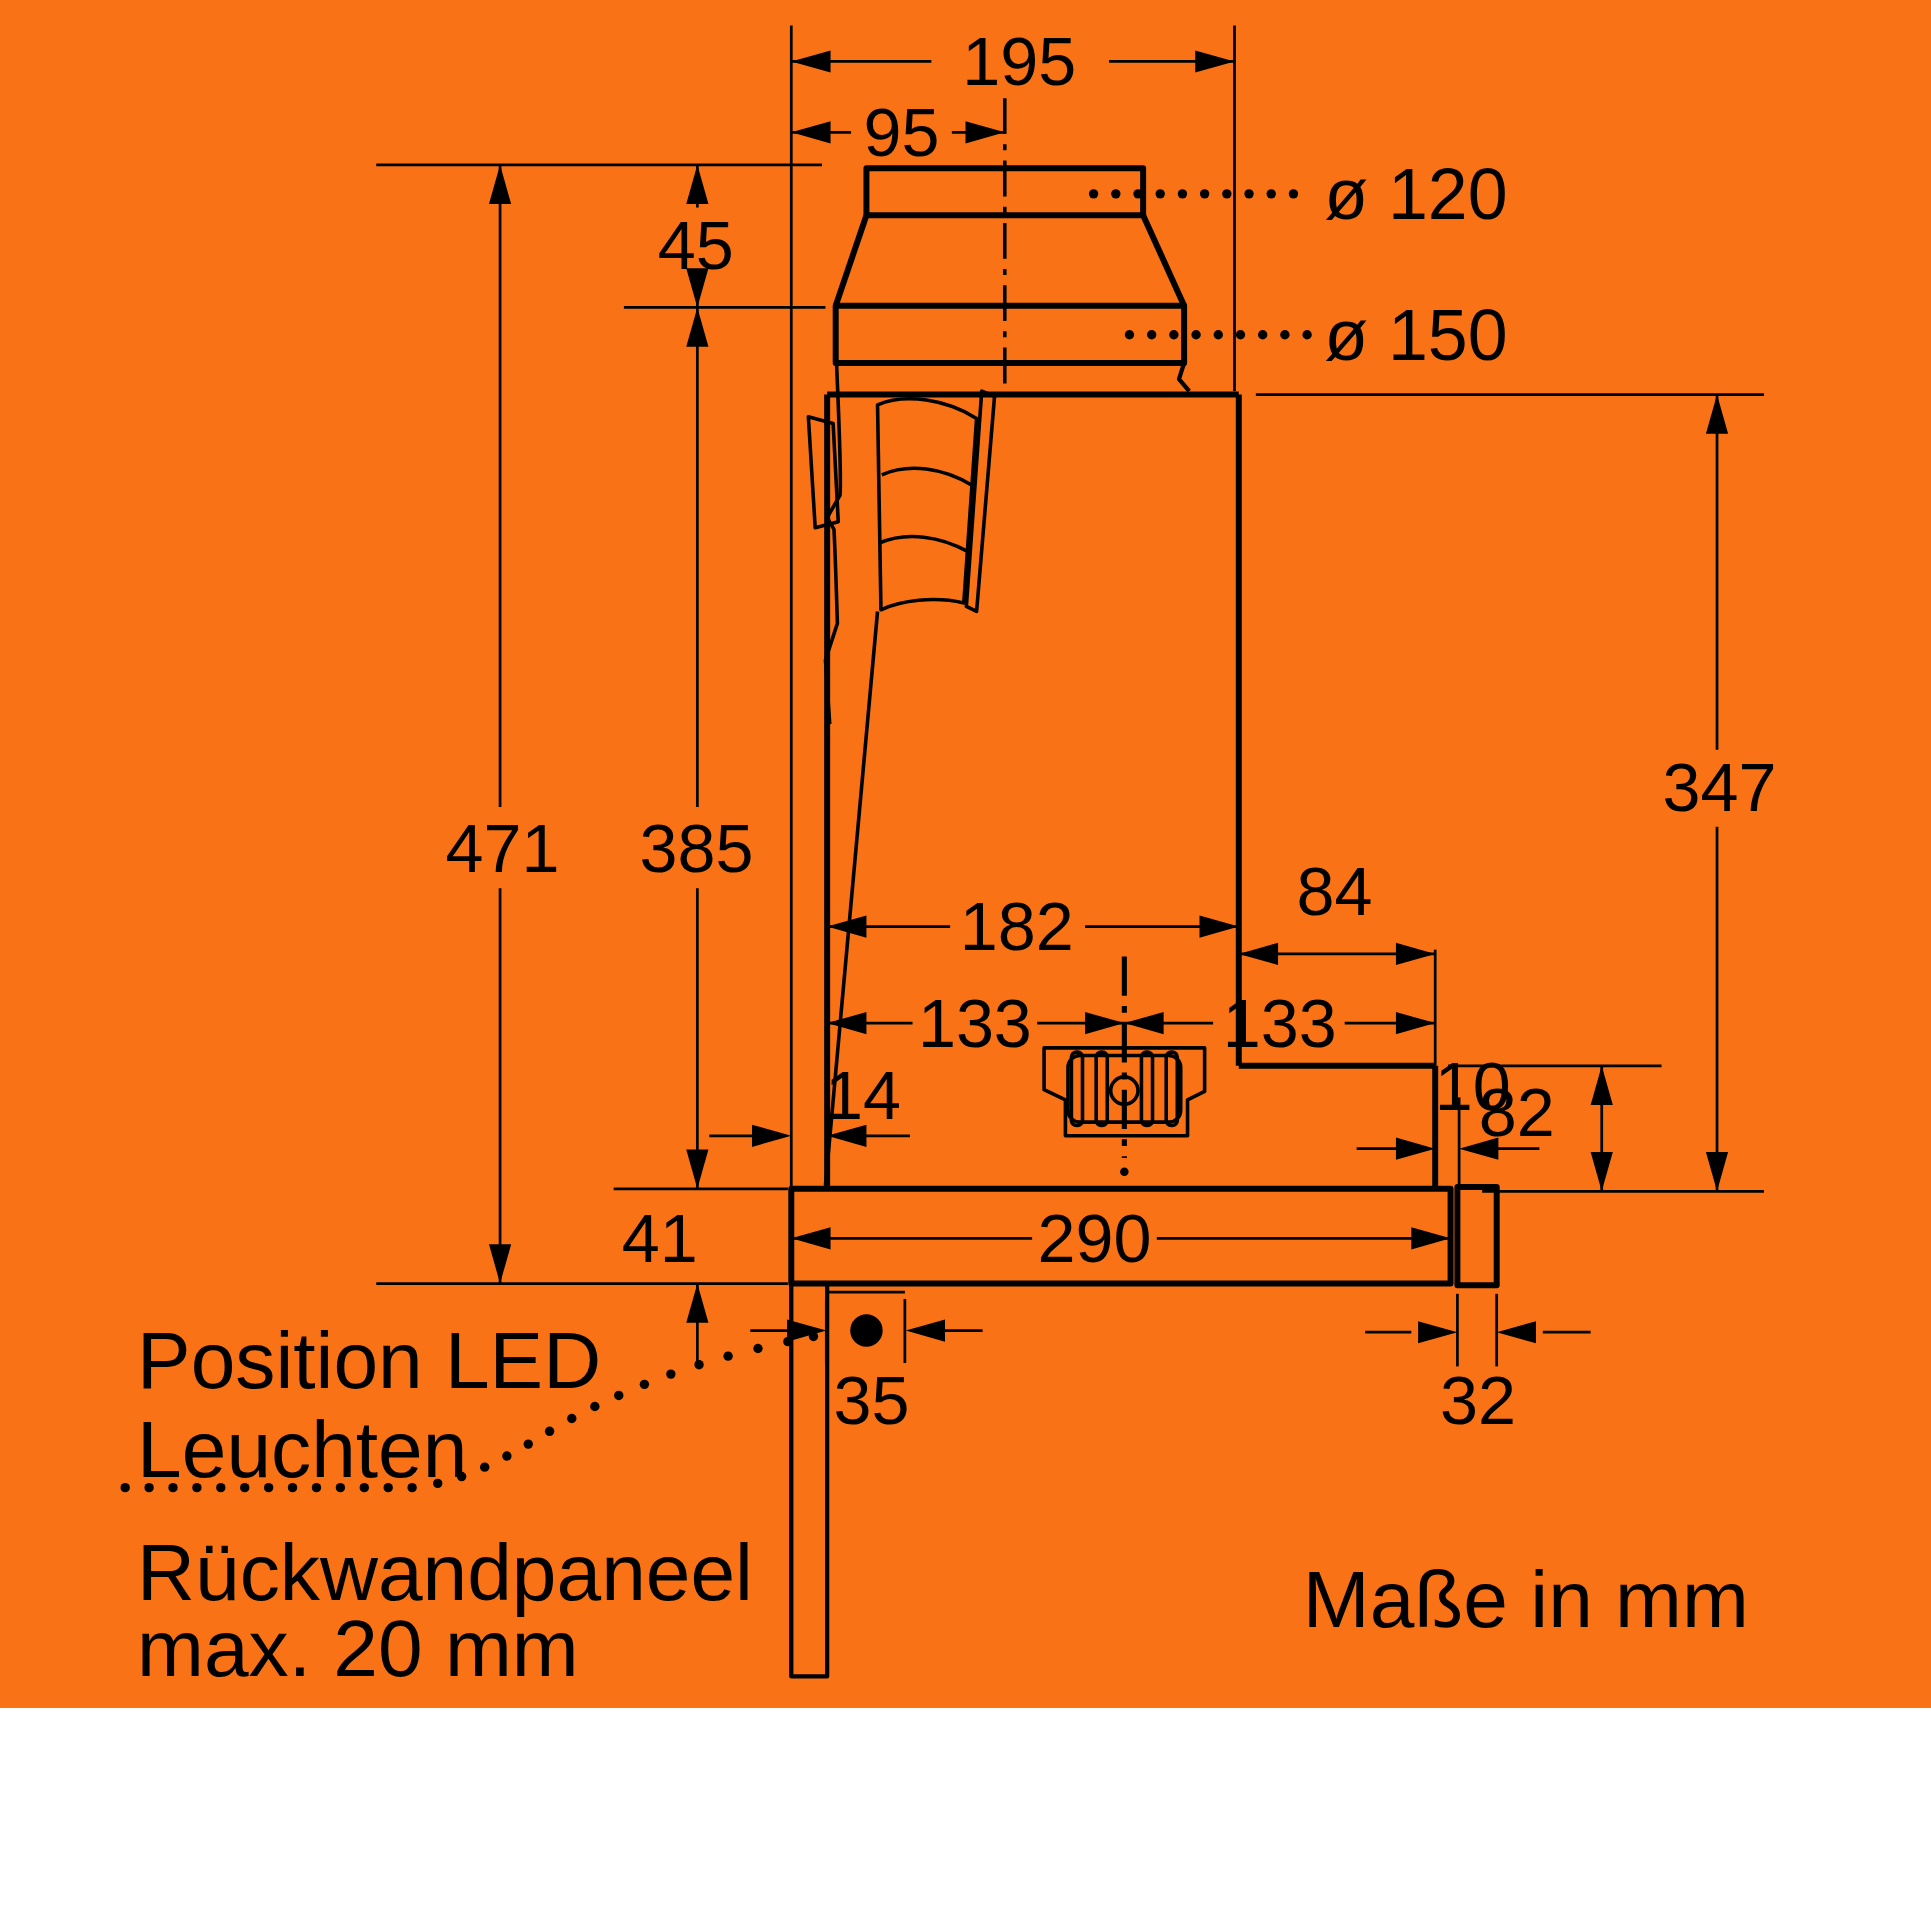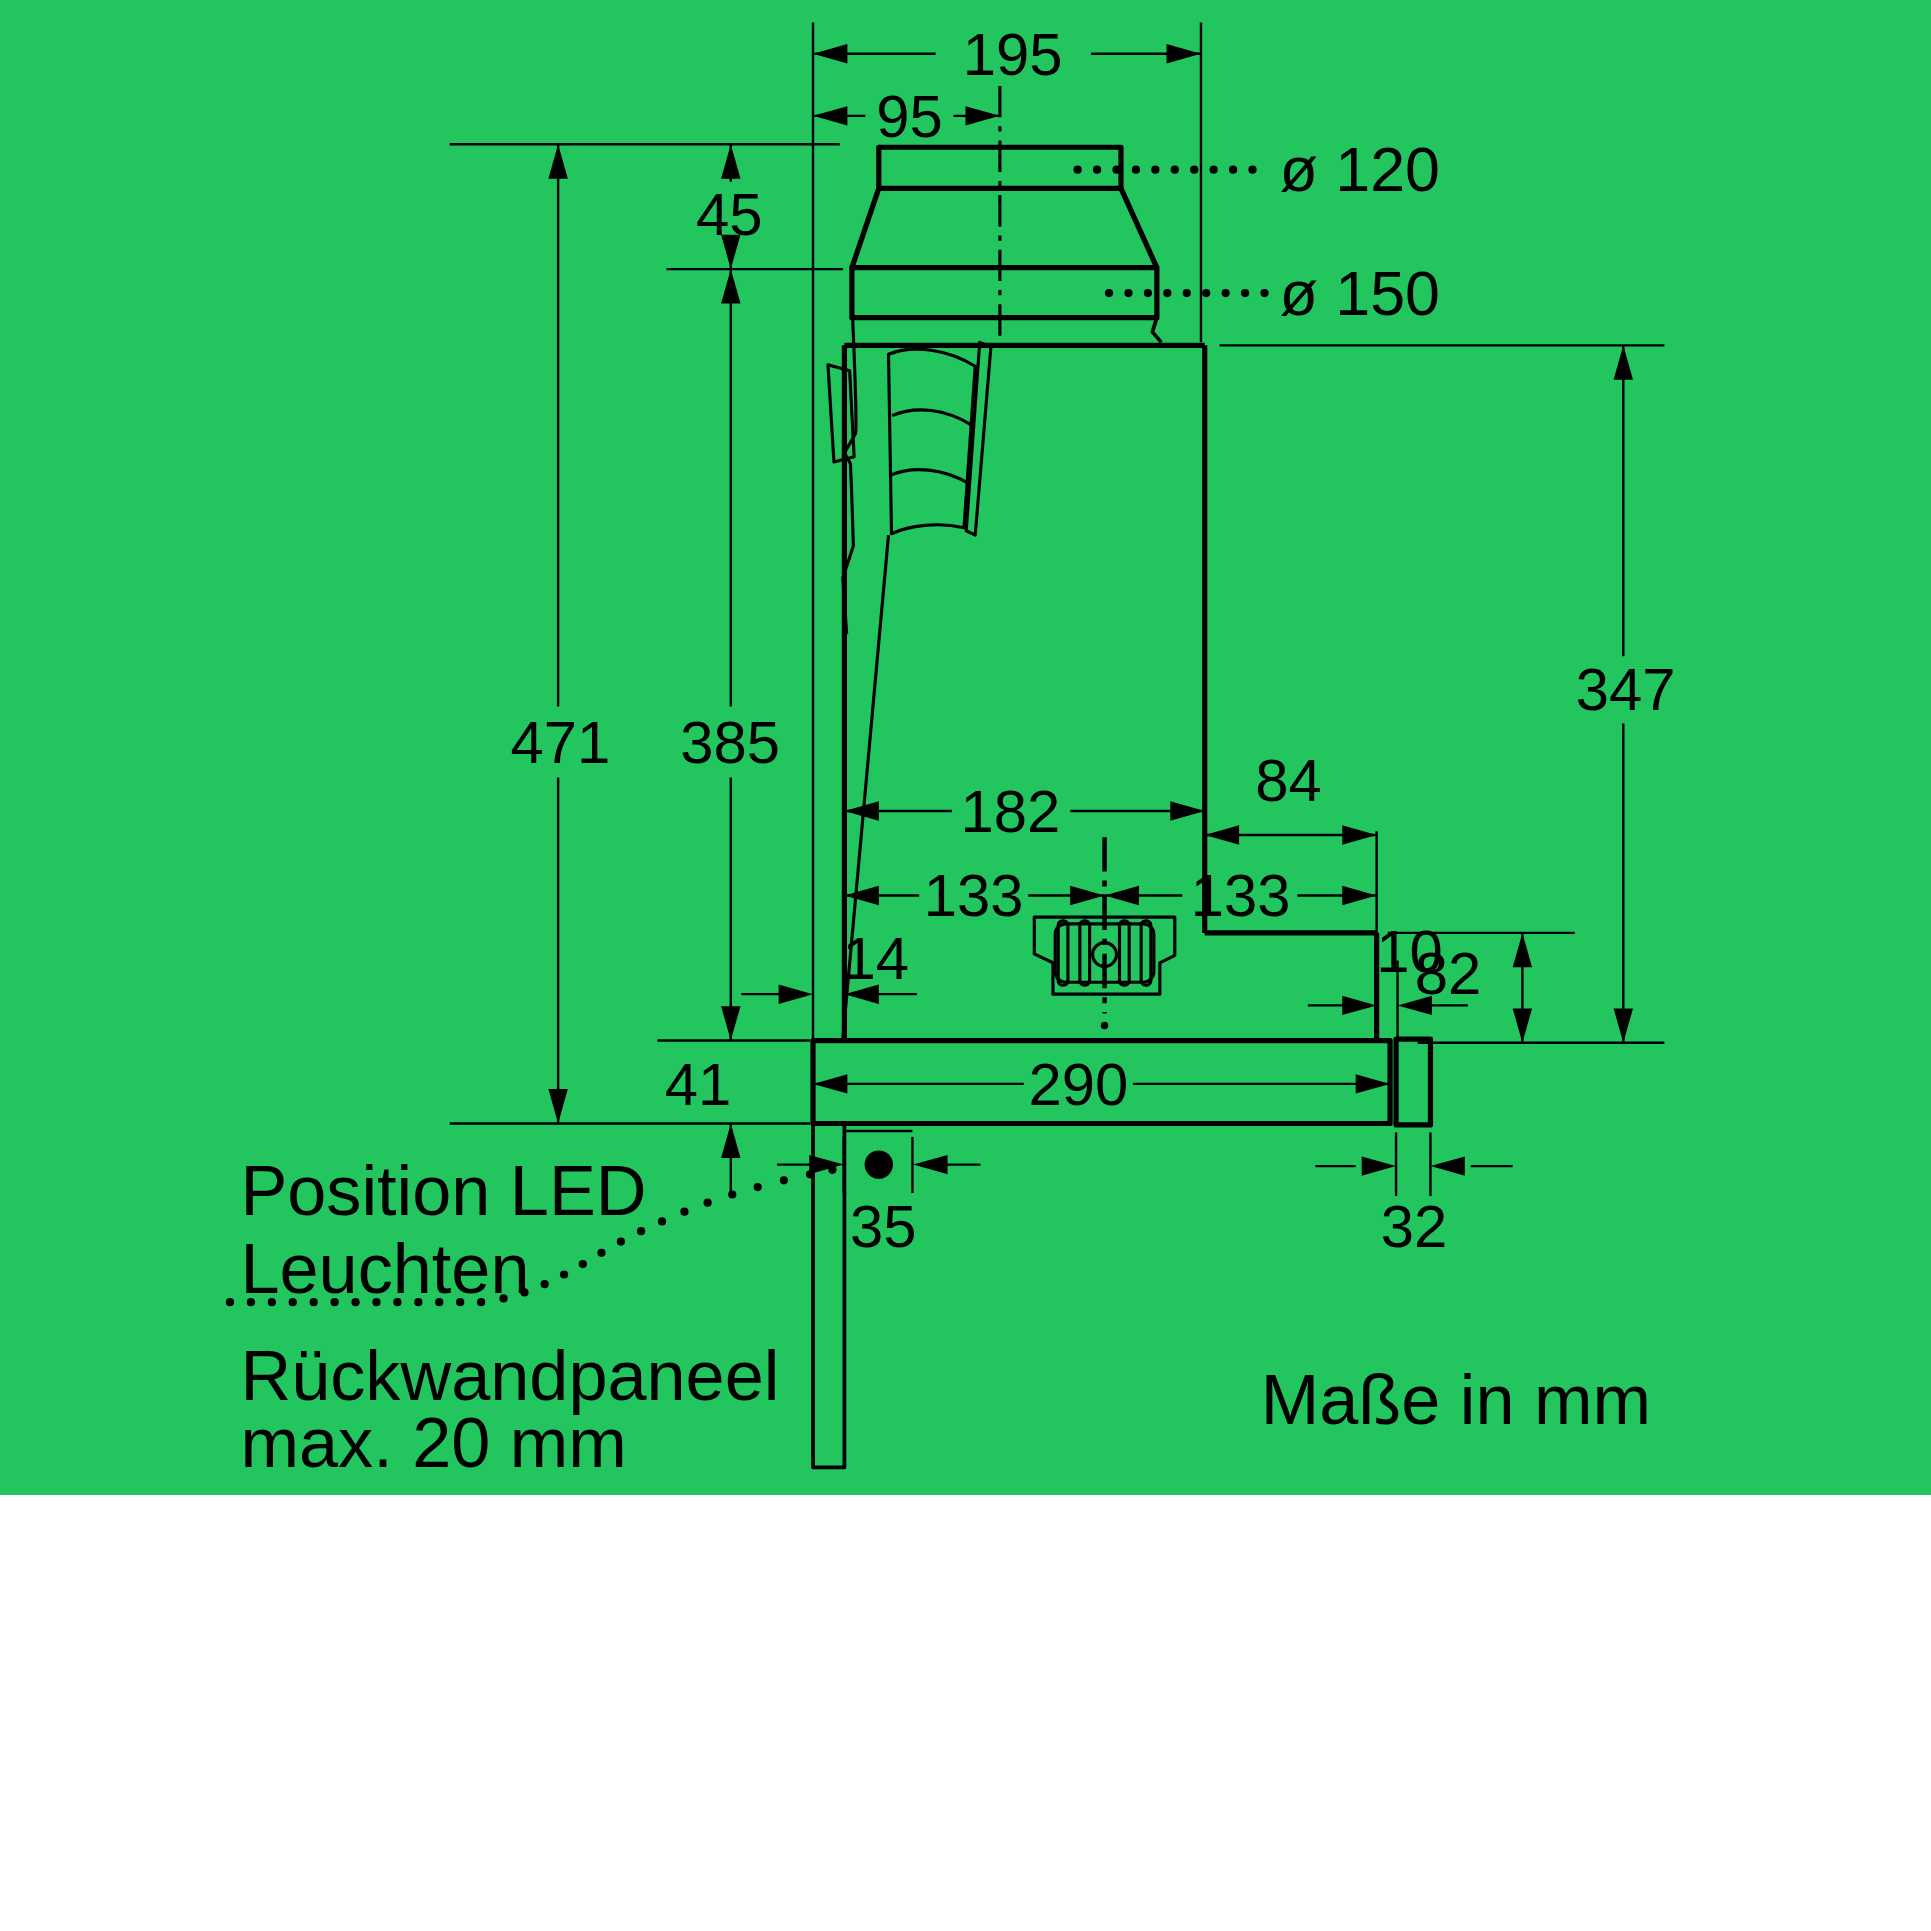--- a/index.html
+++ b/index.html
@@ -1,16 +1,16 @@
 <!DOCTYPE html>
 <html><head>
 <meta charset="utf-8">
 <style>
   html,body{margin:0;padding:0;background:#fff;}
-  .frame{position:relative;width:1931px;height:1495px;background:#22c55e;overflow:hidden;}
+  .frame{position:relative;width:1931px;height:1708px;background:#f97316;overflow:hidden;}
   svg{position:absolute;left:0;top:0;width:100%;height:100%;}
   svg text{font-family:"Liberation Sans","DejaVu Sans",sans-serif;fill:#000;}
   .dim-t{font-size:80px;}
   .dia-t{font-size:84px;}
   .note-t{font-size:94px;}
   .s-heavy{stroke:#000;stroke-width:7;fill:none;stroke-linejoin:round;stroke-linecap:butt;}
   .s-med{stroke:#000;stroke-width:5;fill:none;stroke-linejoin:round;}
   .s-thin{stroke:#000;stroke-width:3.2;fill:none;}
   .s-dev{stroke:#000;stroke-width:4.2;fill:none;stroke-linejoin:round;}
   .cl{stroke:#000;stroke-width:4.2;fill:none;stroke-dasharray:42 12 7 12;}

